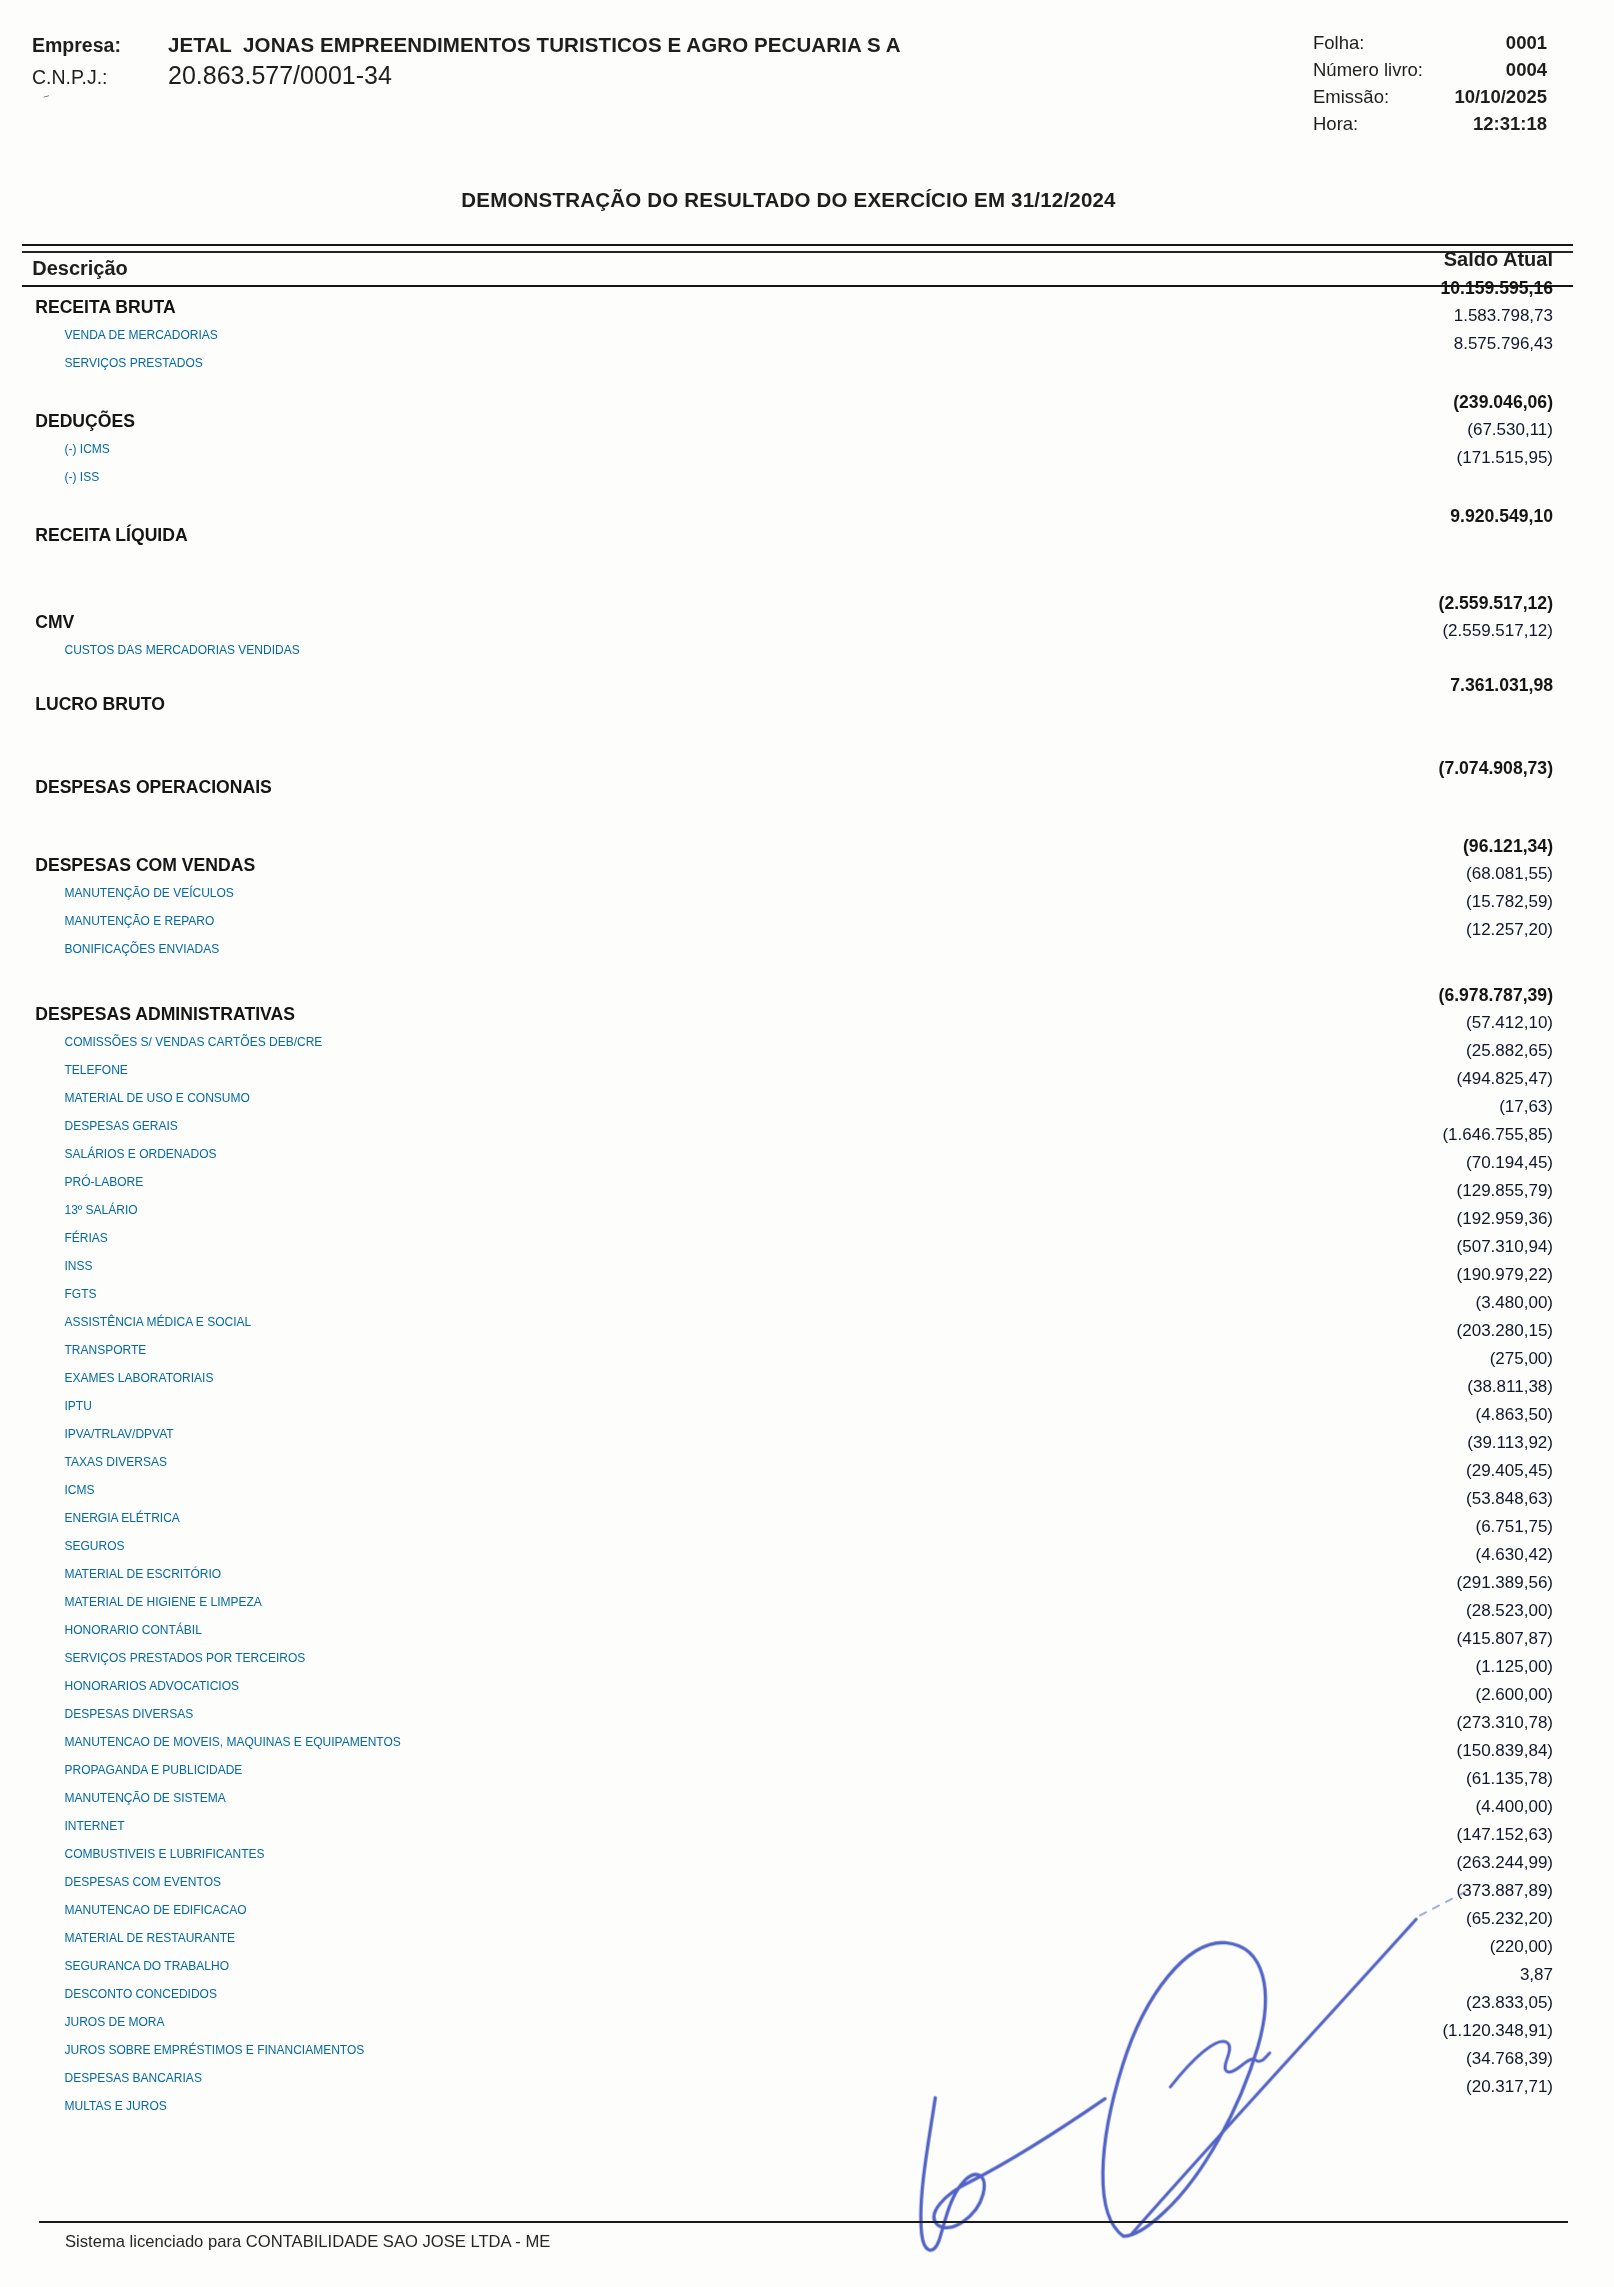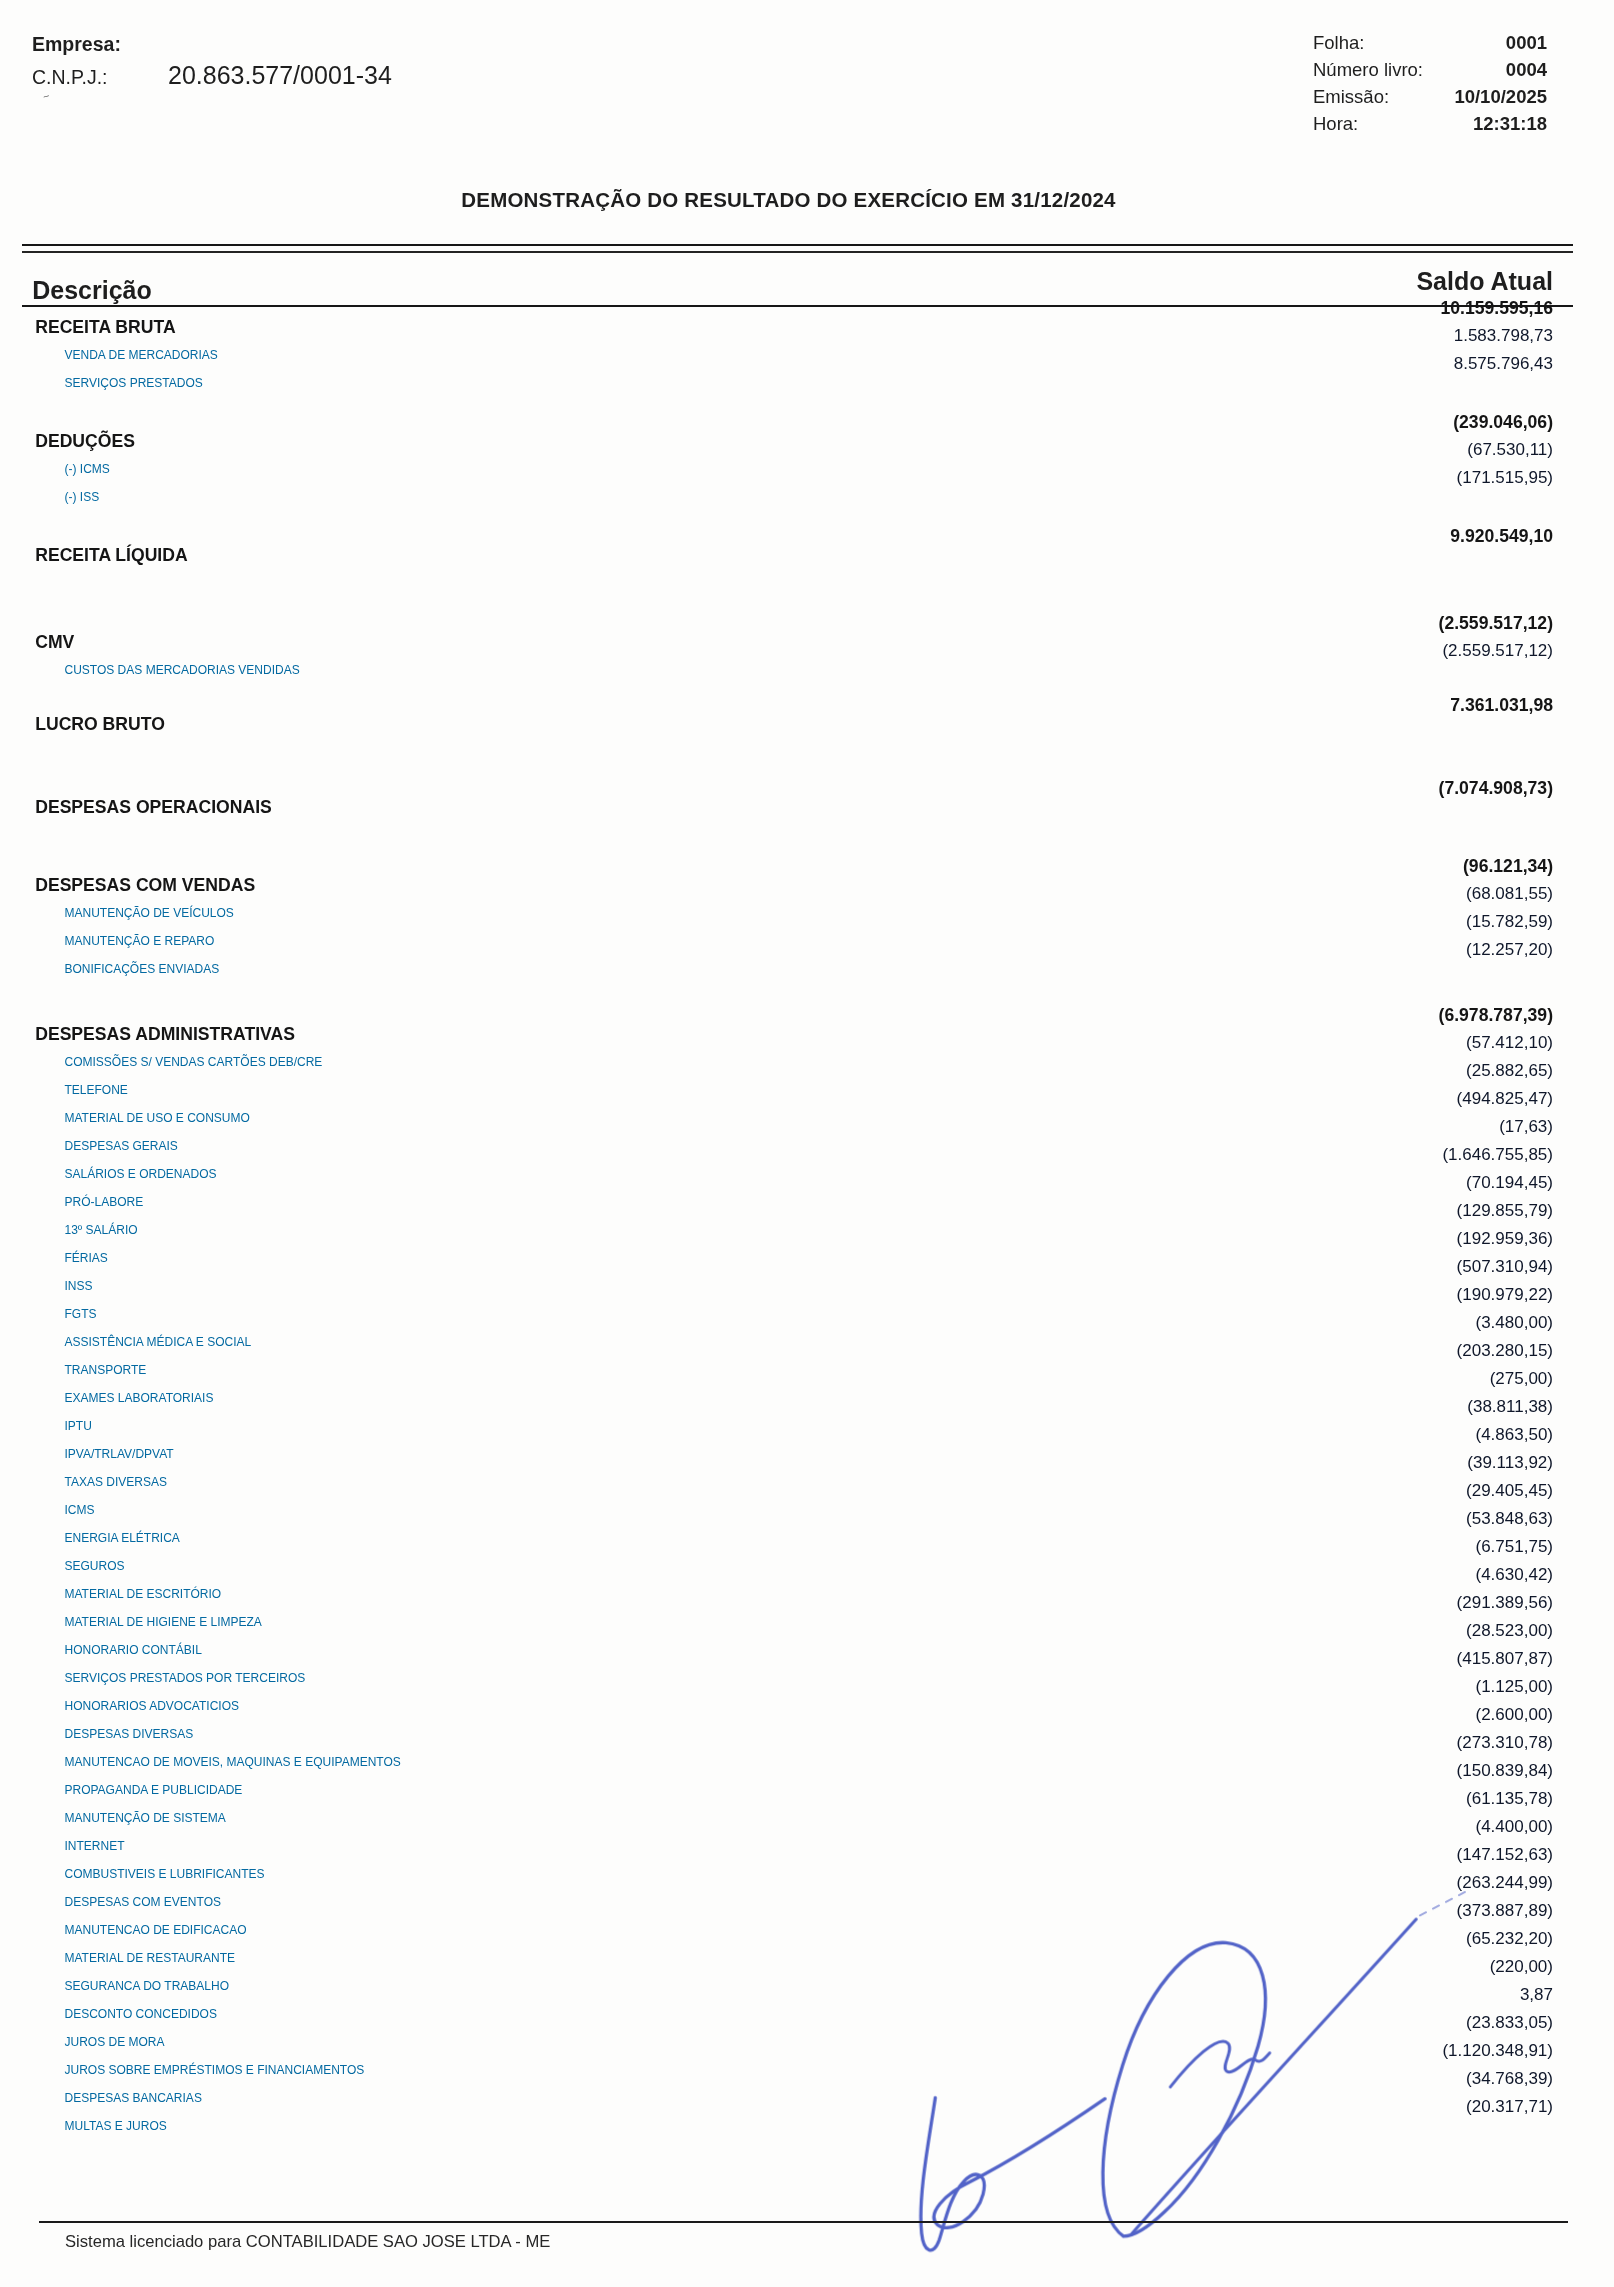--- a/index.html
+++ b/index.html
@@ -27,23 +27,23 @@
   
   .doc-title{
     left:0;top:188px;width:1577px;text-align:center;
     font-size:20.5px;font-weight:bold;letter-spacing:0.2px;
   }
 
   
   .table-wrap{left:21.5px;top:244px;width:1551px;}
   .rule-double{height:4.9px;border-top:2.9px solid #161616;border-bottom:2px solid #242424;}
   .thead{
-    display:flex;justify-content:space-between;align-items:flex-end;
+    display:flex;justify-content:space-between;align-items:center;
     height:32px;border-bottom:2.9px solid #161616;
-    font-size:25px;font-weight:bold;margin-top:20px;
+    font-size:20px;font-weight:bold;
   }
   .thead .col-desc{padding-left:10.7px;}
   .thead .col-saldo{padding-right:19.5px;transform:translateY(-8.8px);}
 
   .row{display:flex;justify-content:space-between;height:28px;line-height:28px;}
   .row .lbl{white-space:nowrap;}
   .row .val{padding-right:19.5px;transform:translateY(-19.5px);white-space:nowrap;font-size:17px;color:#0f172a;}
   .row.head{font-weight:bold;}
   .row.head .lbl{padding-left:13.7px;font-size:17.6px;color:#151515;}
   .row.head .val{font-weight:bold;font-size:17.6px;color:#151515;}
@@ -55,20 +55,21 @@
 
   
   .signature-svg{left:0;top:0;width:1614px;height:2288px;pointer-events:none;}
 </style>
 </head>
 <body>
 
 <div class="abs hdr-left">
   <div class="hdr-row">
     <span class="hdr-label bold">Empresa:</span>
+    <span class="company-name">JETAL  JONAS EMPREENDIMENTOS TURISTICOS E AGRO PECUARIA S A</span>
   </div>
   <div class="hdr-row">
     <span class="hdr-label">C.N.P.J.:</span>
     <span class="cnpj-value">20.863.577/0001-34</span>
   </div>
 </div>
 <span class="abs scan-artifact">~</span>
 
 <div class="abs hdr-right">
   <div class="meta-row">

